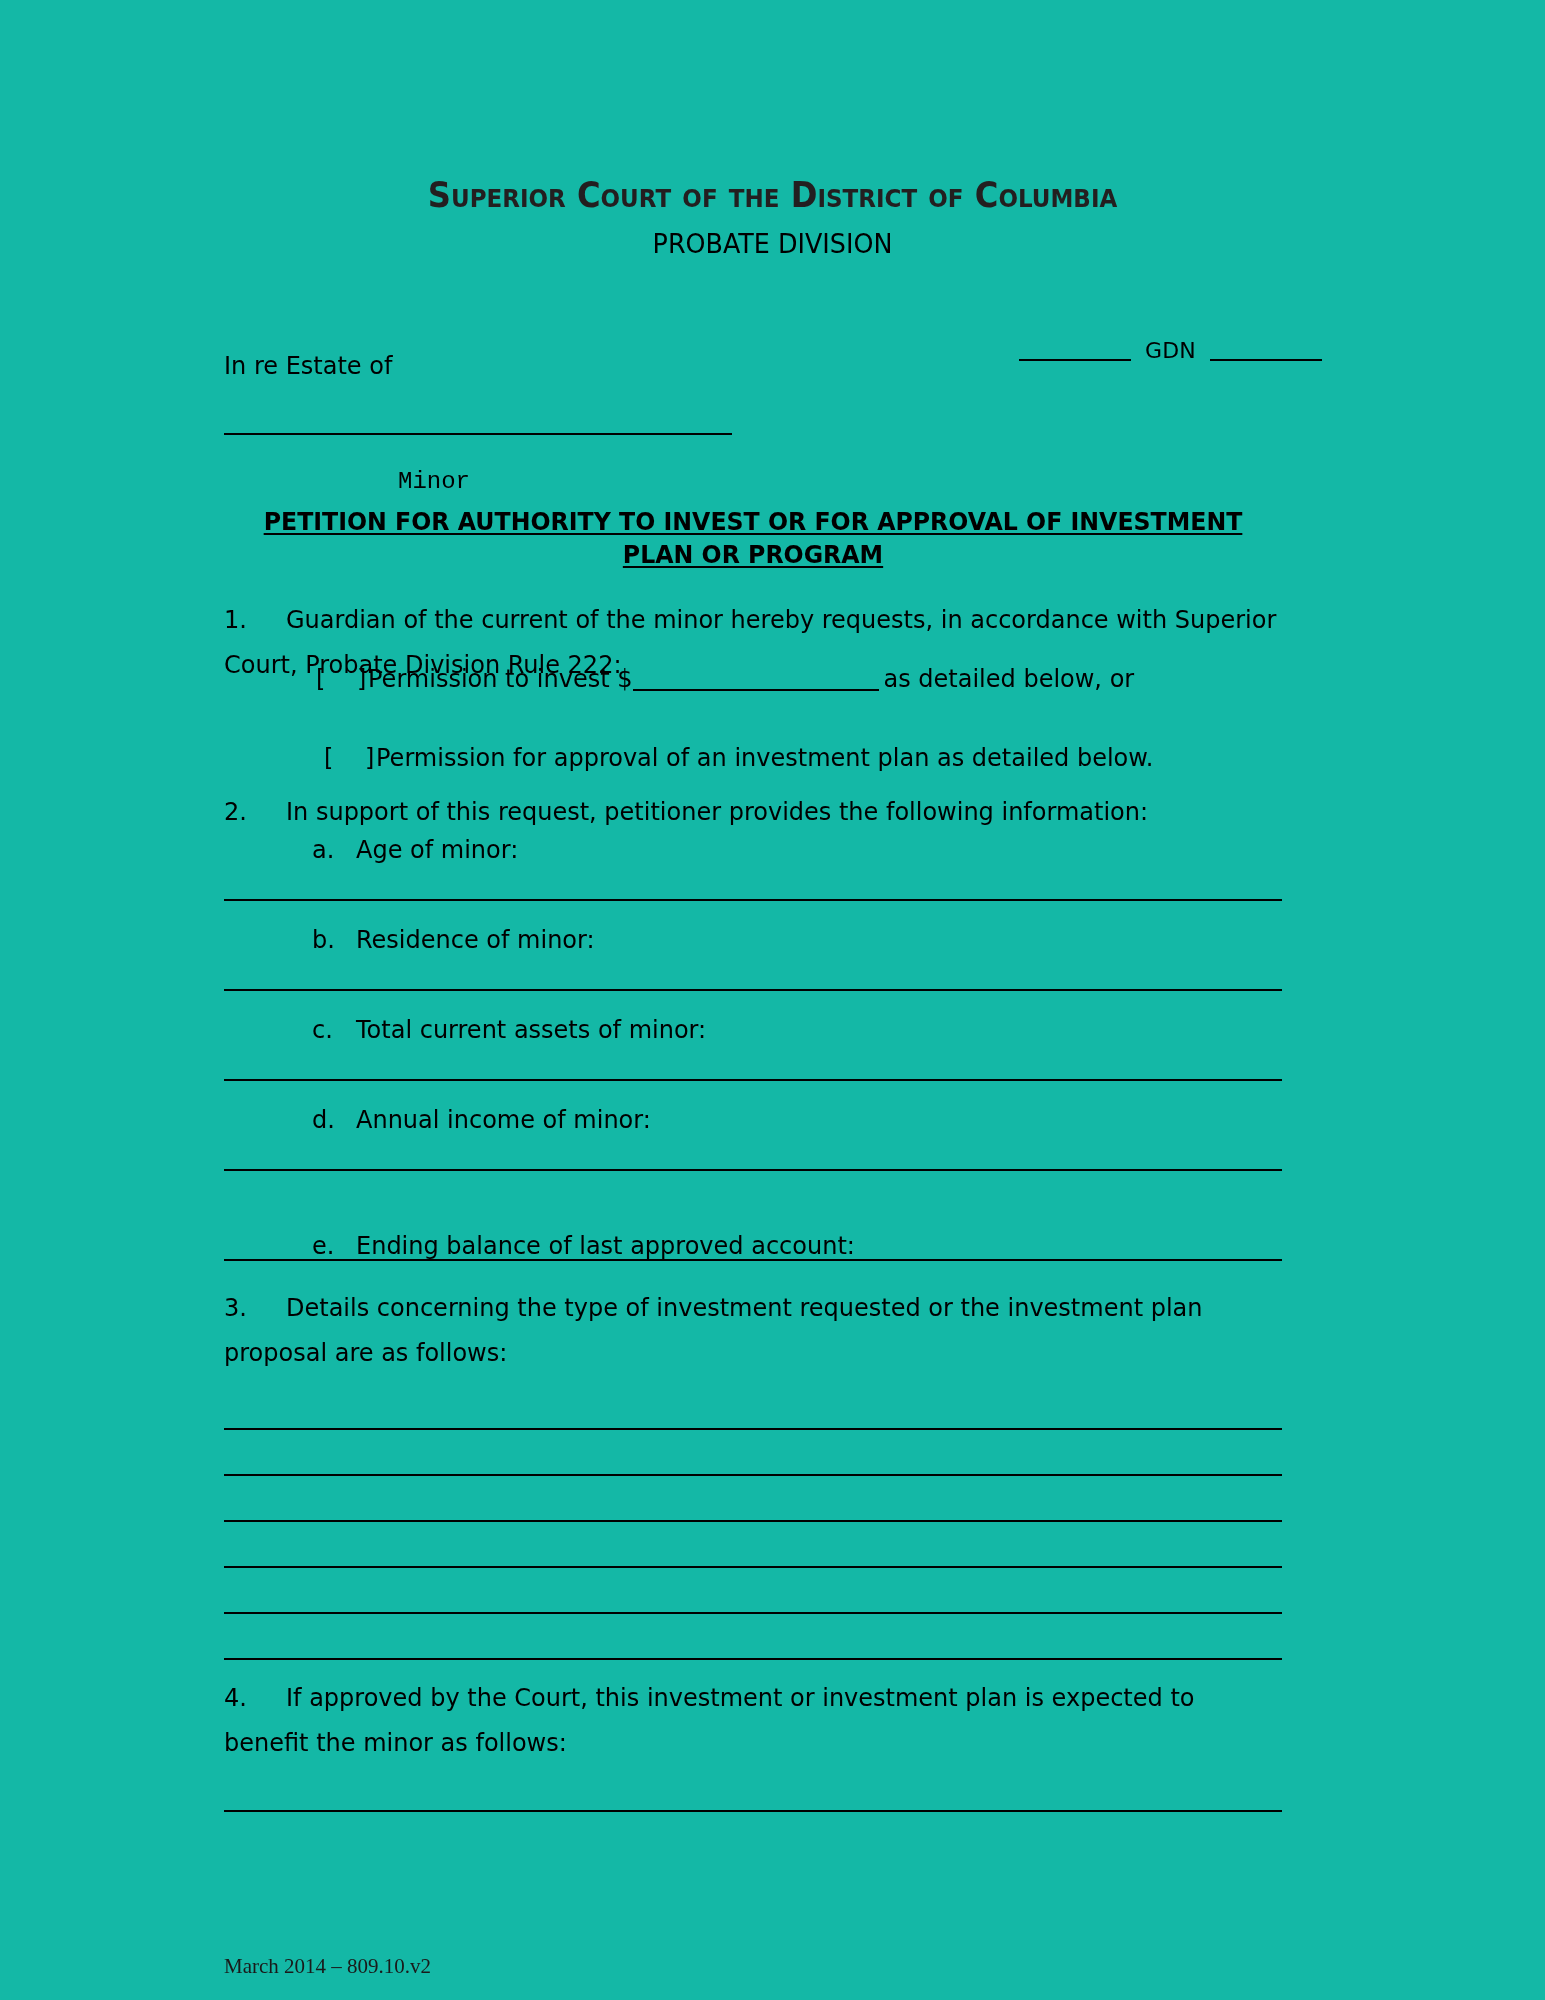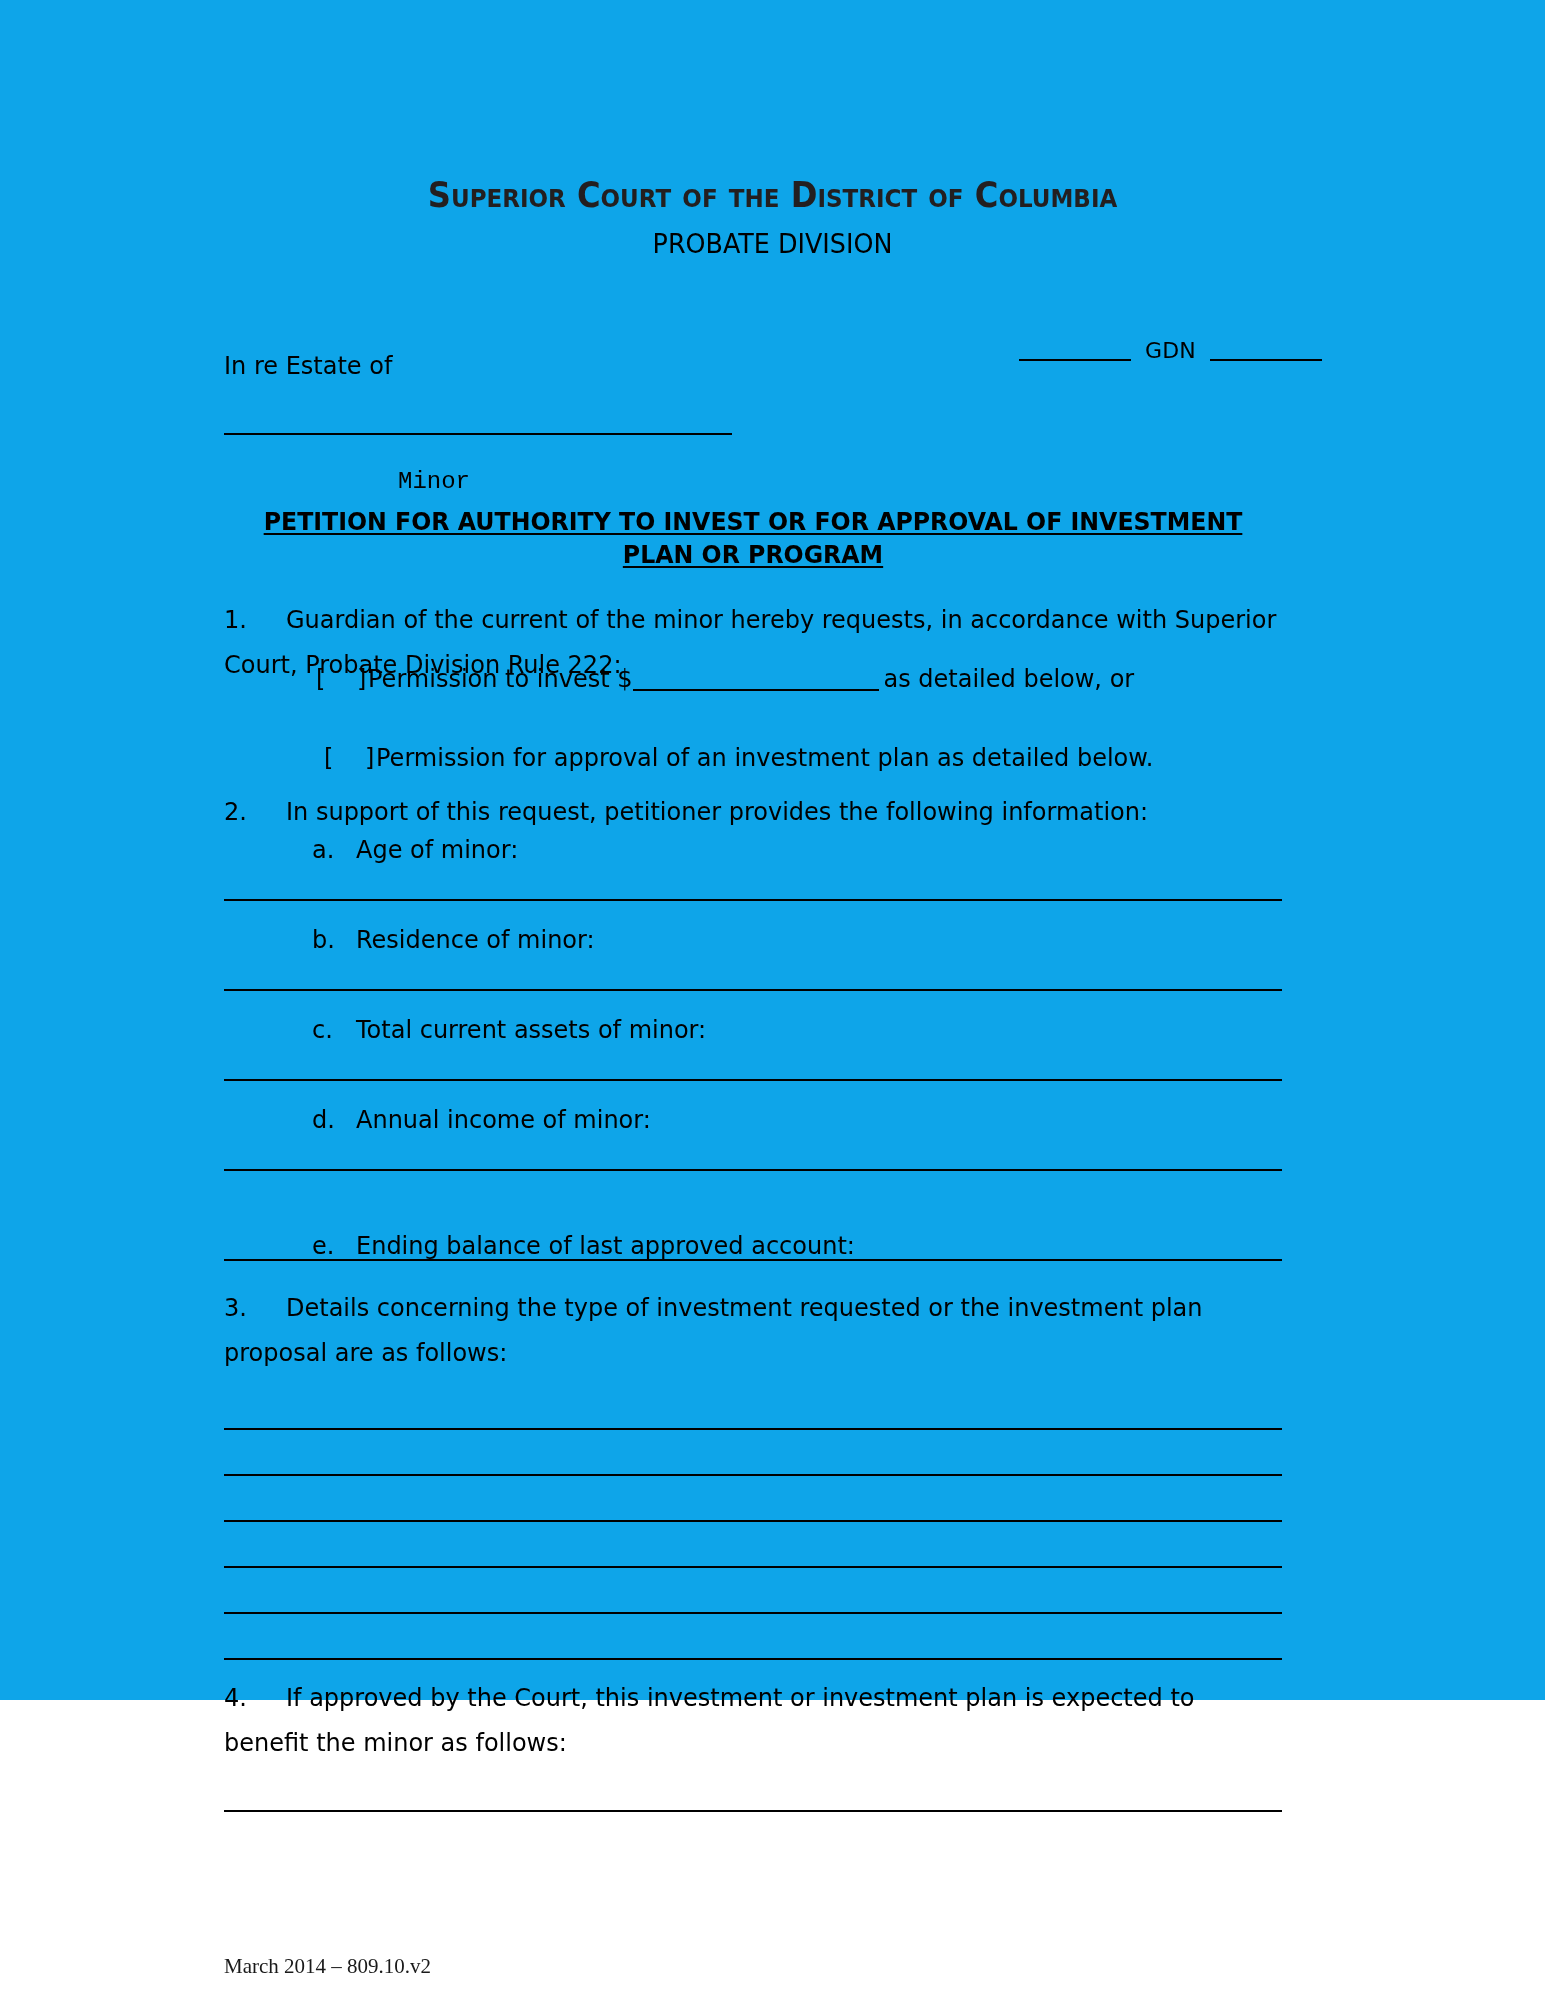--- a/index.html
+++ b/index.html
@@ -12,22 +12,22 @@
     height: 2000px;
     position: relative;
     font-family: "DejaVu Sans", sans-serif;
     color: #000000;
     overflow: hidden;
   }
   .page {
     position: absolute;
     left: 0; top: 0;
     width: 1545px;
-    height: 1700px;
-    background: #0ea5e9;
+    height: 2000px;
+    background: #14b8a6;
   }
   
   .court-title {
     position: absolute;
     left: 0;
     top: 175px;
     width: 1545px;
     text-align: center;
     font-family: "DejaVu Sans", sans-serif;
     font-weight: bold;

